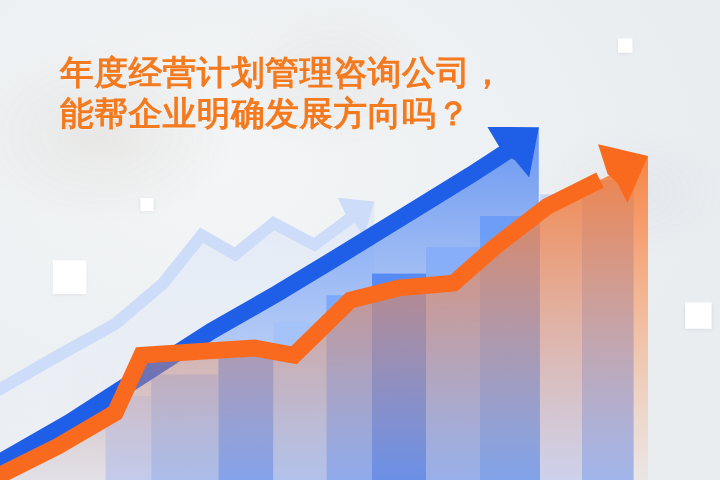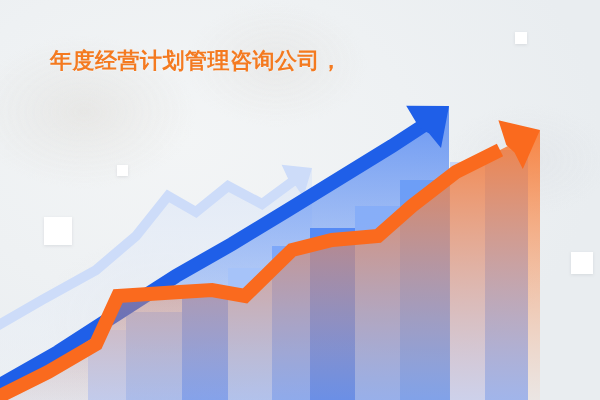--- a/index.html
+++ b/index.html
@@ -106,17 +106,18 @@
     </g>
   </svg>
 
   <div id="decorLayer">
       <div class="sq" style="left: 44px; top: 217px; width: 28px; height: 28px;"></div>
       <div class="sq" style="left: 117px; top: 165px; width: 11px; height: 11px;"></div>
       <div class="sq" style="left: 515px; top: 32px; width: 12px; height: 12px;"></div>
       <div class="sq" style="left: 571px; top: 252px; width: 22px; height: 22px;"></div>
     </div>
 
-  <div class="headline" style="left: 50px; top: 44px; color: rgb(244, 122, 32); font-size: 22px;">
+  <div class="headline" style="left: 50px; top: 44px; color: rgb(244, 122, 32); font-size: 28px;">
     <span class="ln">年度经营计划管理咨询公司，</span>
+    <span class="ln">能帮企业明确发展方向吗？</span>
   </div>
 
 </div>
 
 </body></html>

